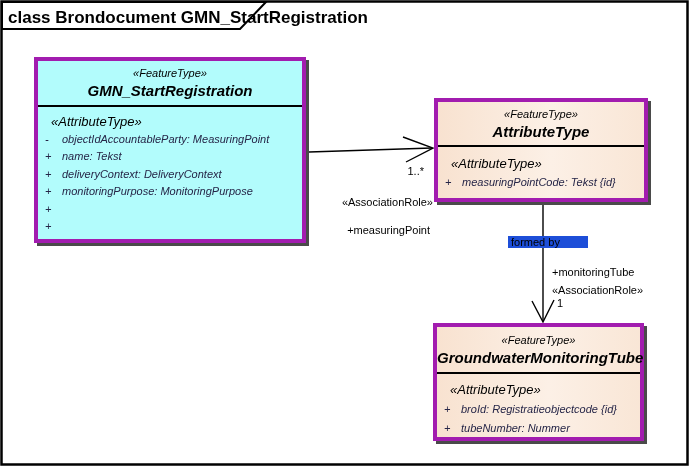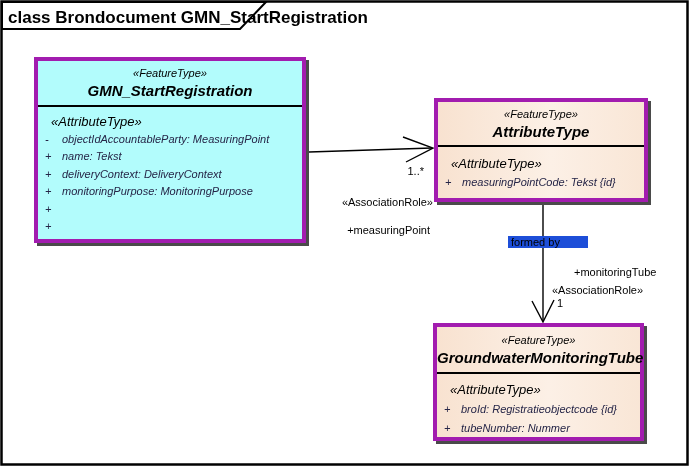--- a/index.html
+++ b/index.html
@@ -116,17 +116,17 @@
         <span>tubeNumber: Nummer</span>
       </div>
     </div>
   </div>
 
   <div class="lbl right" style="right:266px; top:165px;">1..*</div>
   <div class="lbl right" style="right:260px; top:181px;margin-top:43px;">+measuringPoint</div>
   <div class="lbl right" style="right:257px; top:196px;">«AssociationRole»</div>
 
   <div class="lbl on-line" style="left:508px; top:236px; width:74px;">formed by</div>
-  <div class="lbl" style="left:552px; top:266px;margin-left:22px;">+monitoringTube</div>
+  <div class="lbl" style="left:552px; top:266px;">+monitoringTube</div>
   <div class="lbl" style="left:552px; top:284px;">«AssociationRole»</div>
   <div class="lbl" style="left:557px; top:297px;">1</div>
 
 </div>
 
 </body></html>

